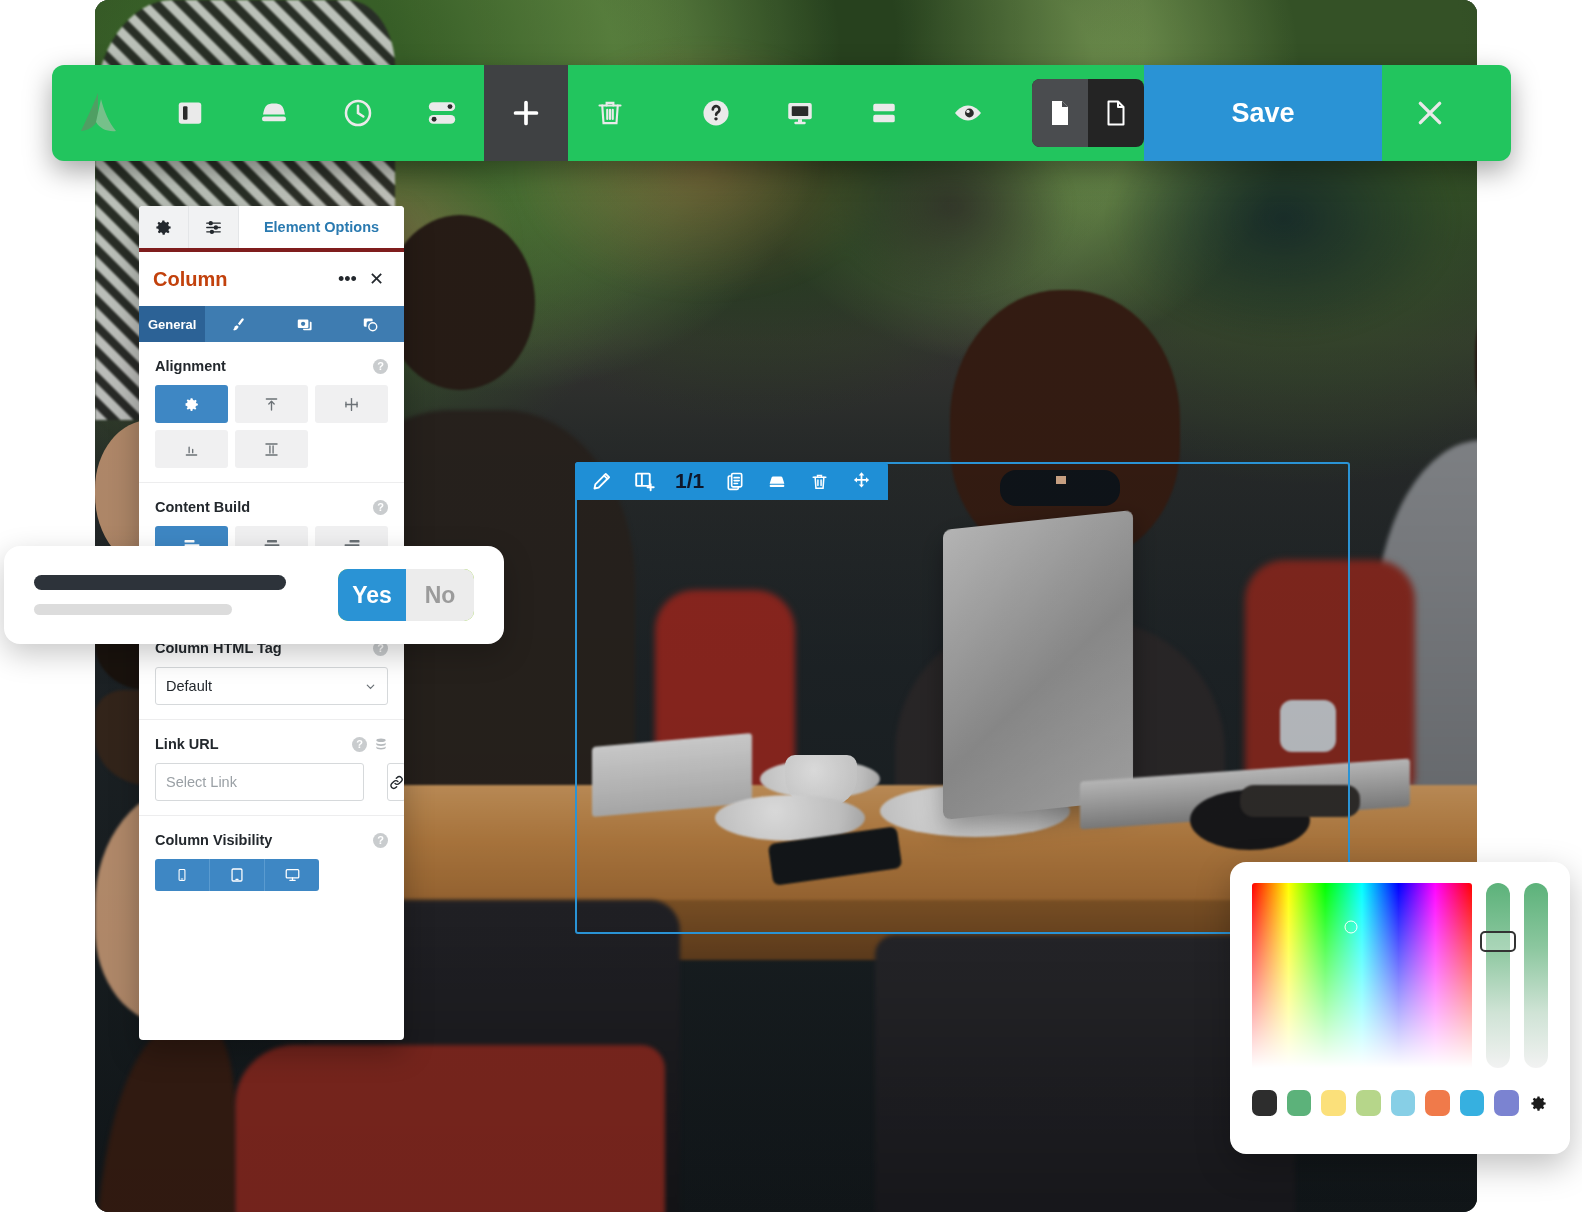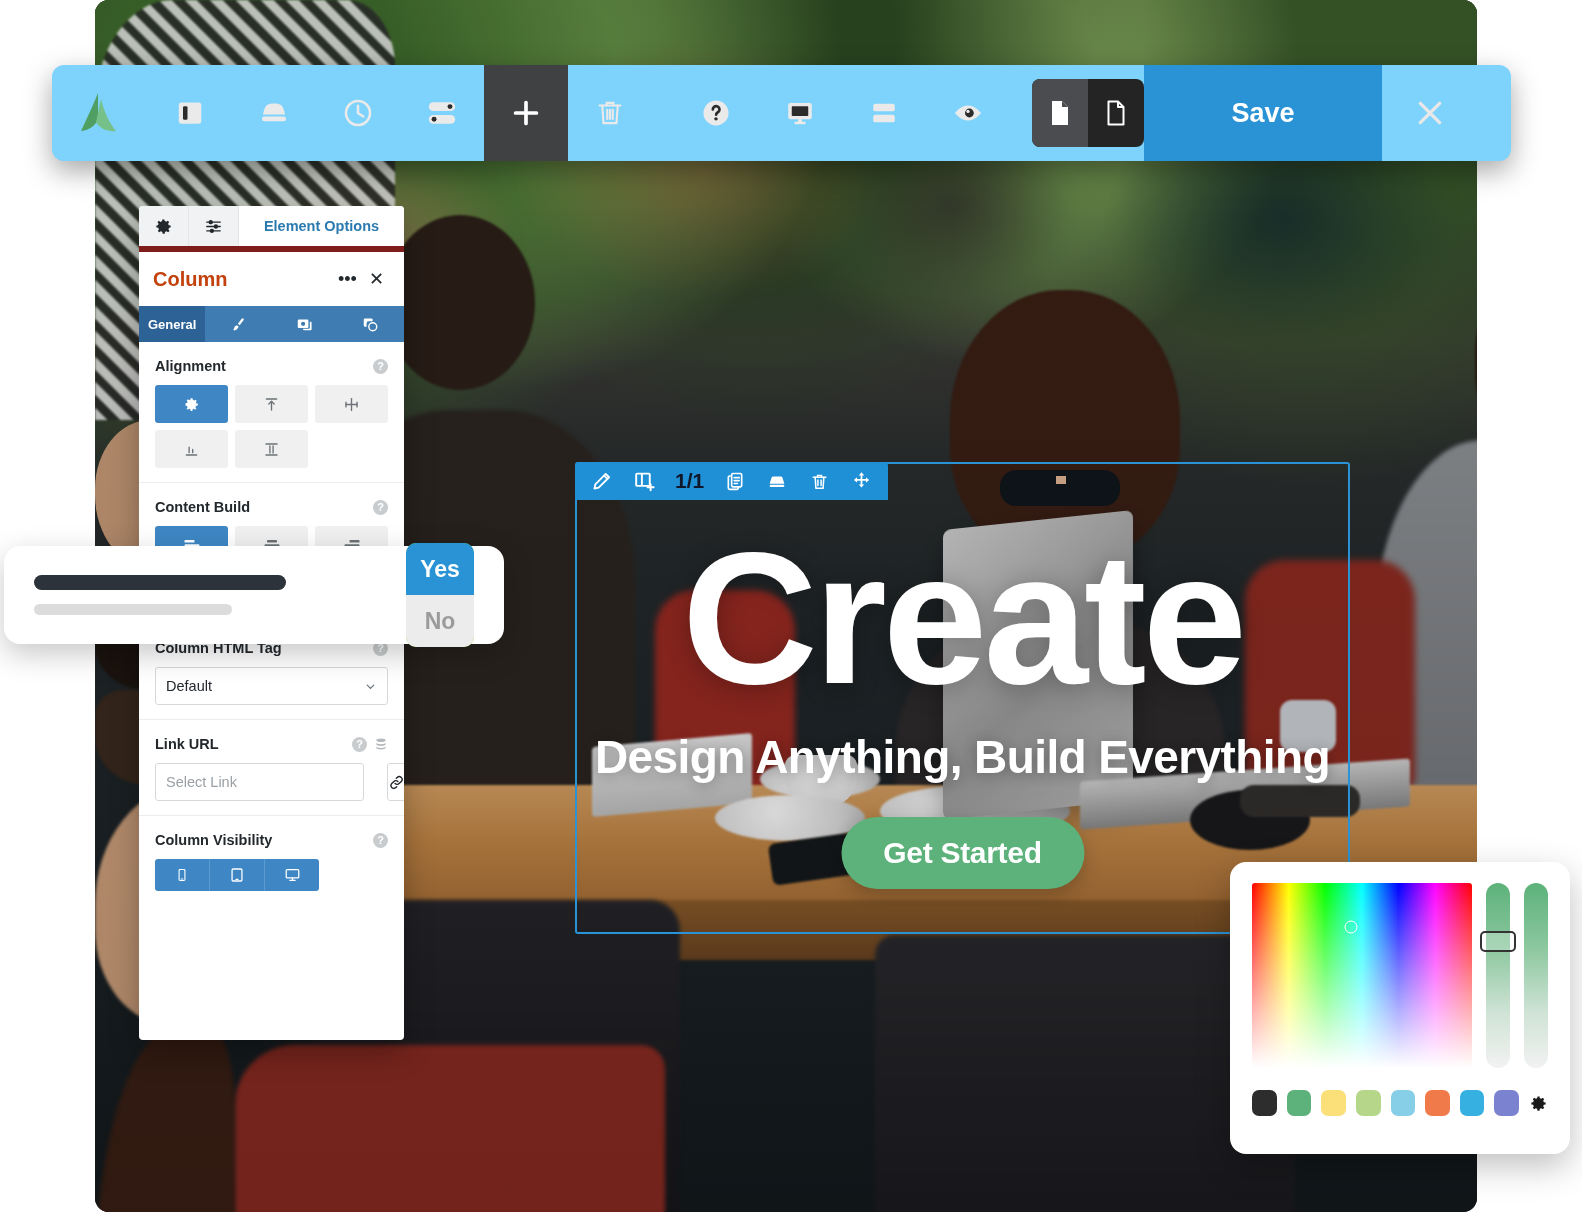--- a/index.html
+++ b/index.html
@@ -134,21 +134,21 @@
   }
   .el-bar .eb {
     width:42px; height:38px; display:flex; align-items:center; justify-content:center;
     color:#fff; background:none; border:0; cursor:pointer;
   }
   .el-bar .eb-count { color:#0f172a; font-size:21px; font-weight:700; padding:0 10px; }
 
   
   .toolbar {
     position:absolute; left:52px; top:65px; width:1459px; height:96px;
-    background:#7dd3fc; border-radius:12px;
+    background:#22c55e; border-radius:12px;
     display:flex; align-items:stretch;
     box-shadow:0 10px 28px rgba(0,0,0,.35);
     overflow:hidden;
   }
   .tb-btn {
     width:84px; display:flex; align-items:center; justify-content:center;
     background:none; border:0; color:#eaeaea; cursor:pointer;
   }
   .tb-btn.brand { width:96px; }
   .tb-btn.active { background:#3f4143; }
@@ -167,21 +167,21 @@
   }
   .tb-close { width:96px; display:flex; align-items:center; justify-content:center; background:none; border:0; cursor:pointer; color:#e8e8e8;}
 
   
   .panel {
     position:absolute; left:139px; top:206px; width:265px; height:834px;
     background:#fff; border-radius:4px;
     box-shadow:0 12px 30px rgba(0,0,0,.28);
     overflow:hidden;
   }
-  .panel-tabs { display:flex; height:46px; border-bottom:6px solid #7f1d1d; }
+  .panel-tabs { display:flex; height:46px; border-bottom:4px solid #7f1d1d; }
   .panel-tabs .pt { width:50px; display:flex; align-items:center; justify-content:center;
      background:#f1f2f3; border:0; border-right:1px solid #e4e6e8; cursor:pointer; color:#23282d;}
   .panel-tabs .pt-title { flex:1; display:flex; align-items:center; justify-content:center;
      color:#2a7ab0; font-size:14.5px; font-weight:700; background:#fff;}
   .panel-head { height:54px; display:flex; align-items:center; padding:0 14px; }
   .panel-head .ph-title { flex:1; font-size:20px; font-weight:700; color:#c2410c; }
   .panel-head .ph-ico { background:none; border:0; cursor:pointer; color:#23282d; padding:0 6px; font-size:18px;}
   .tabrow { display:flex; height:36px; background:#3e7cb1; }
   .tabrow .tr { flex:1; display:flex; align-items:center; justify-content:center;
     color:#fff; background:#3e7cb1; border:0; cursor:pointer; font-size:13px; font-weight:700;}
@@ -224,21 +224,21 @@
   .yncard {
     position:absolute; left:4px; top:546px; width:500px; height:98px;
     background:#fff; border-radius:16px;
     box-shadow:0 10px 30px rgba(0,0,0,.22);
     display:flex; align-items:center; padding:0 30px;
     z-index:8;
   }
   .yn-lines { flex:1; }
   .yn-l1 { width:252px; height:15px; border-radius:8px; background:#2d333a; margin-bottom:14px; }
   .yn-l2 { width:198px; height:11px; border-radius:6px; background:#dcdcdc; }
-  .yntoggle { display:flex; border-radius:10px; overflow:hidden; background:#84cc16;flex-direction:column; }
+  .yntoggle { display:flex; border-radius:10px; overflow:hidden; background:#84cc16; }
   .yntoggle .yb {
     width:68px; height:52px; border:0; cursor:pointer; font-size:23px; font-weight:700;
     font-family:"Liberation Sans", sans-serif; background:#ececec; color:#9b9b9b;
   }
   .yntoggle .yb.on { background:#2a93d5; color:#fff; }
 
   
   .cpicker {
     position:absolute; left:1230px; top:862px; width:340px; height:292px;
     background:#fff; border-radius:16px;
@@ -311,25 +311,20 @@
       <div class="watch"></div>
       <div class="headphones"></div>
       <div class="glasses2"></div>
       <div class="jeans"></div>
       <div class="jeans2"></div>
       <div class="chair-bot"></div>
       <div class="layer photo-shade"></div>
     </div>
   </div>
 
-  <div class="hero">
-    <div class="hero-title">Create</div>
-    <div class="hero-sub">Design Anything, Build Everything</div>
-    <button class="hero-btn">Get Started</button>
-  </div>
   <div class="sel-box"></div>
 
   <div class="el-bar">
     <button class="eb" title="Edit">
       <svg width="20" height="20" viewBox="0 0 24 24" fill="none" stroke="#fff" stroke-width="2.2" stroke-linecap="round" stroke-linejoin="round">
         <path d="M16.5 3.5l4 4L8 20l-5 1 1-5z"></path>
           <path d="M14.5 5.5l4 4"></path>
         </svg>
     </button>
     <button class="eb" title="Add Column">

